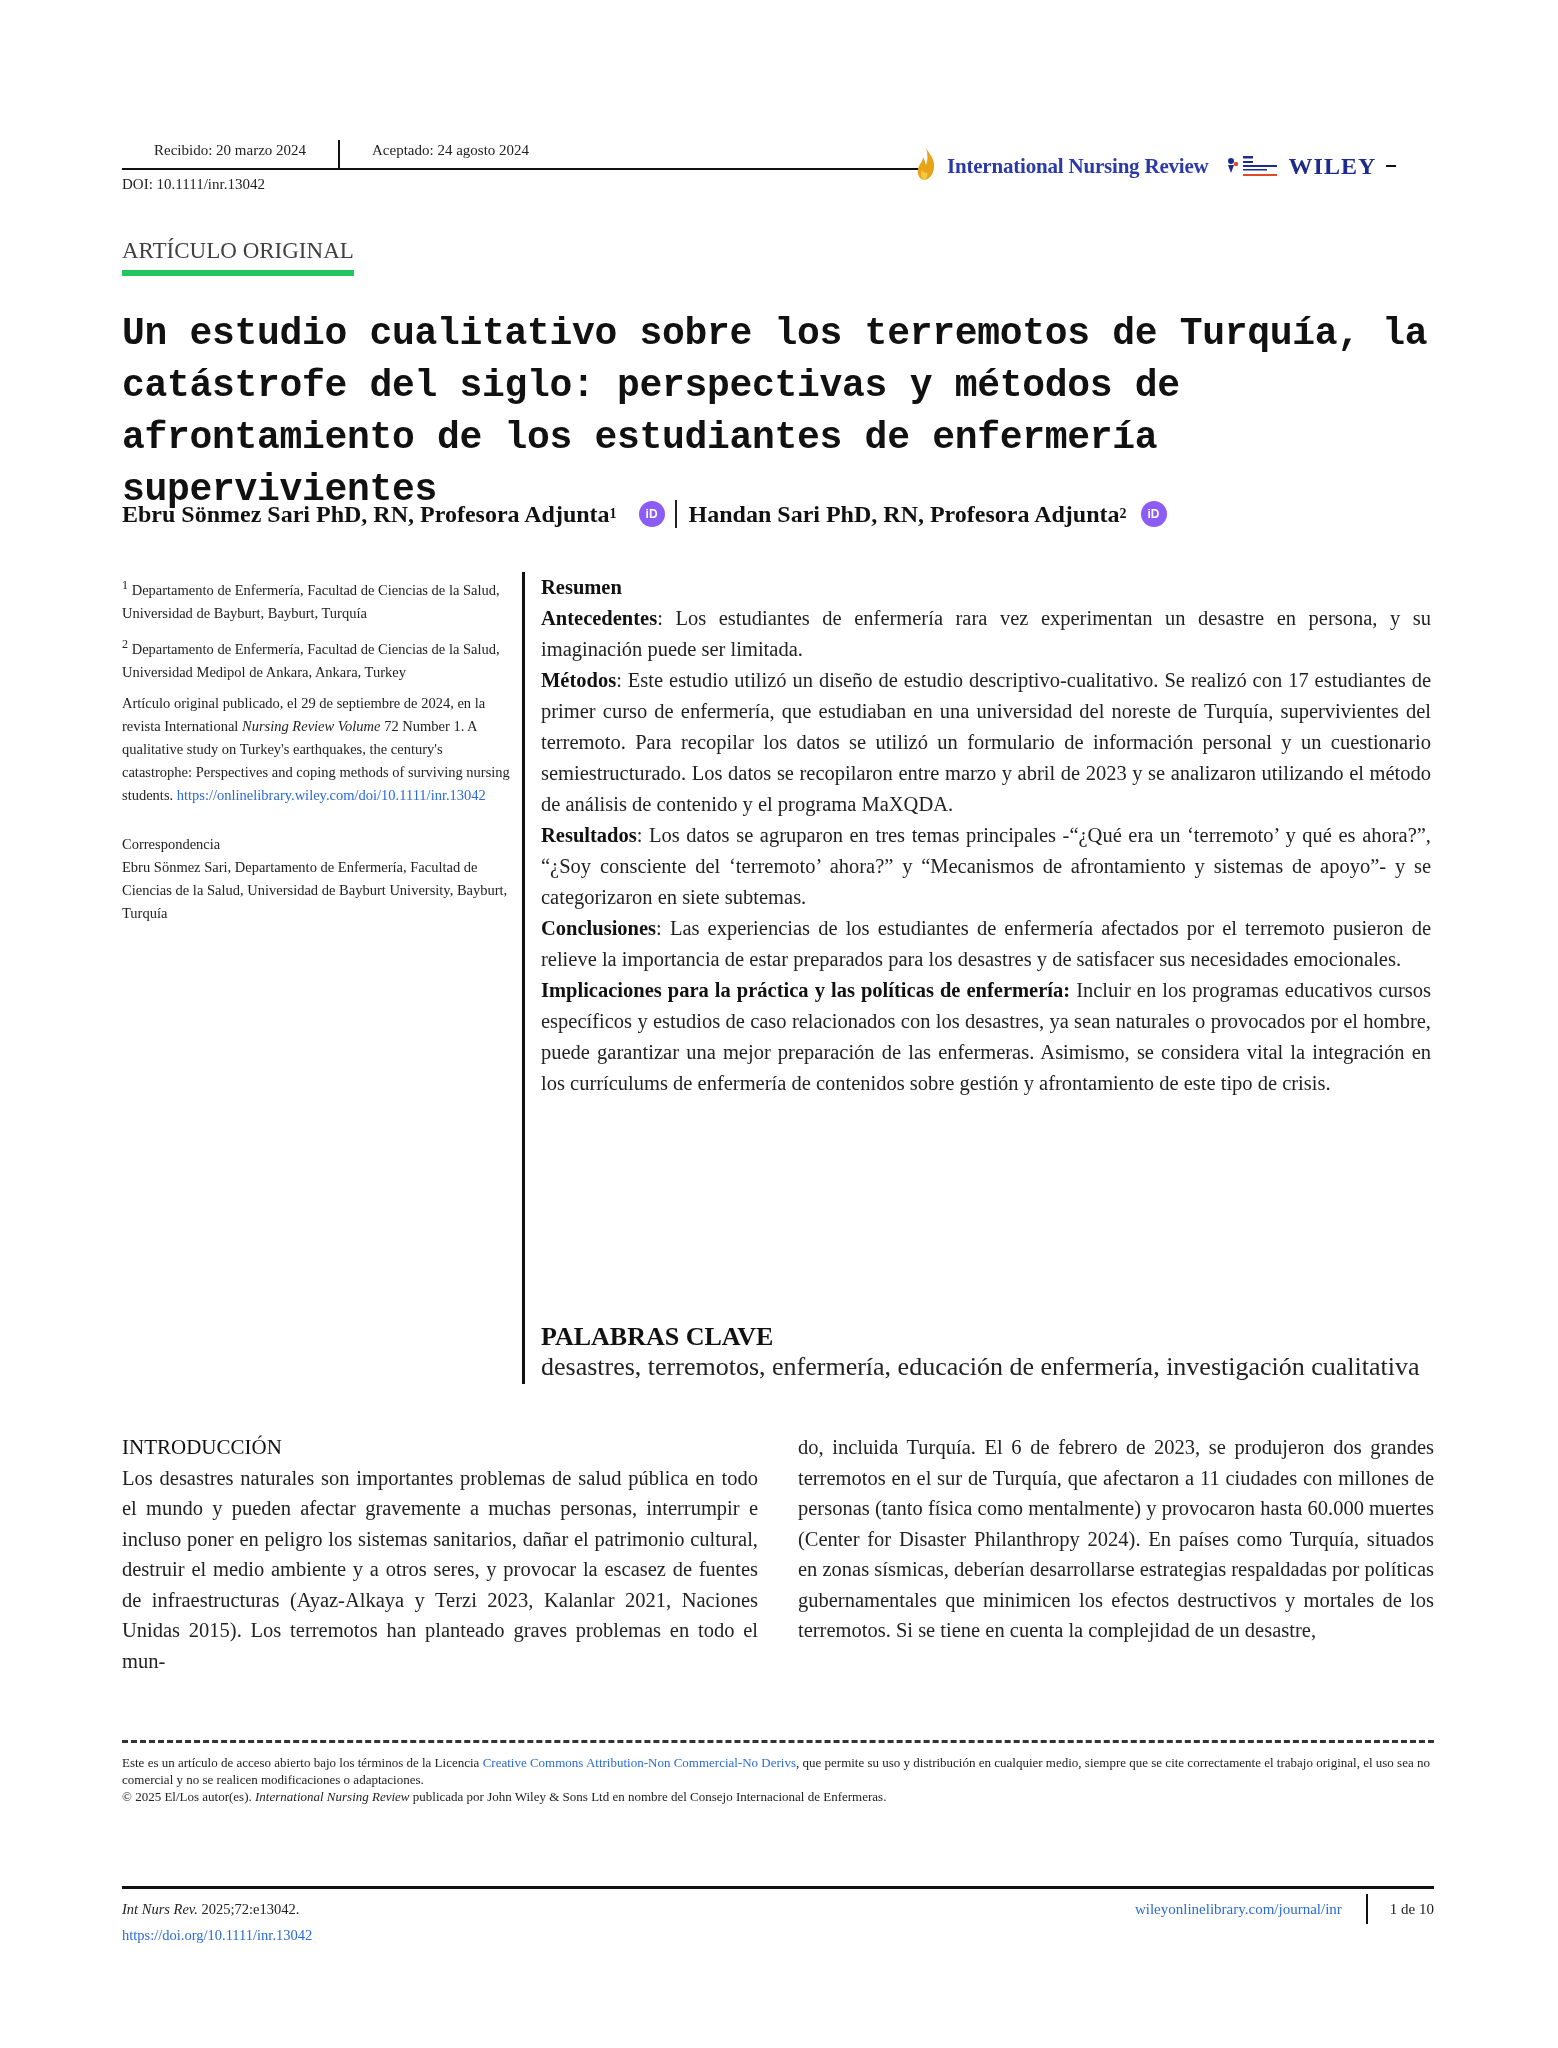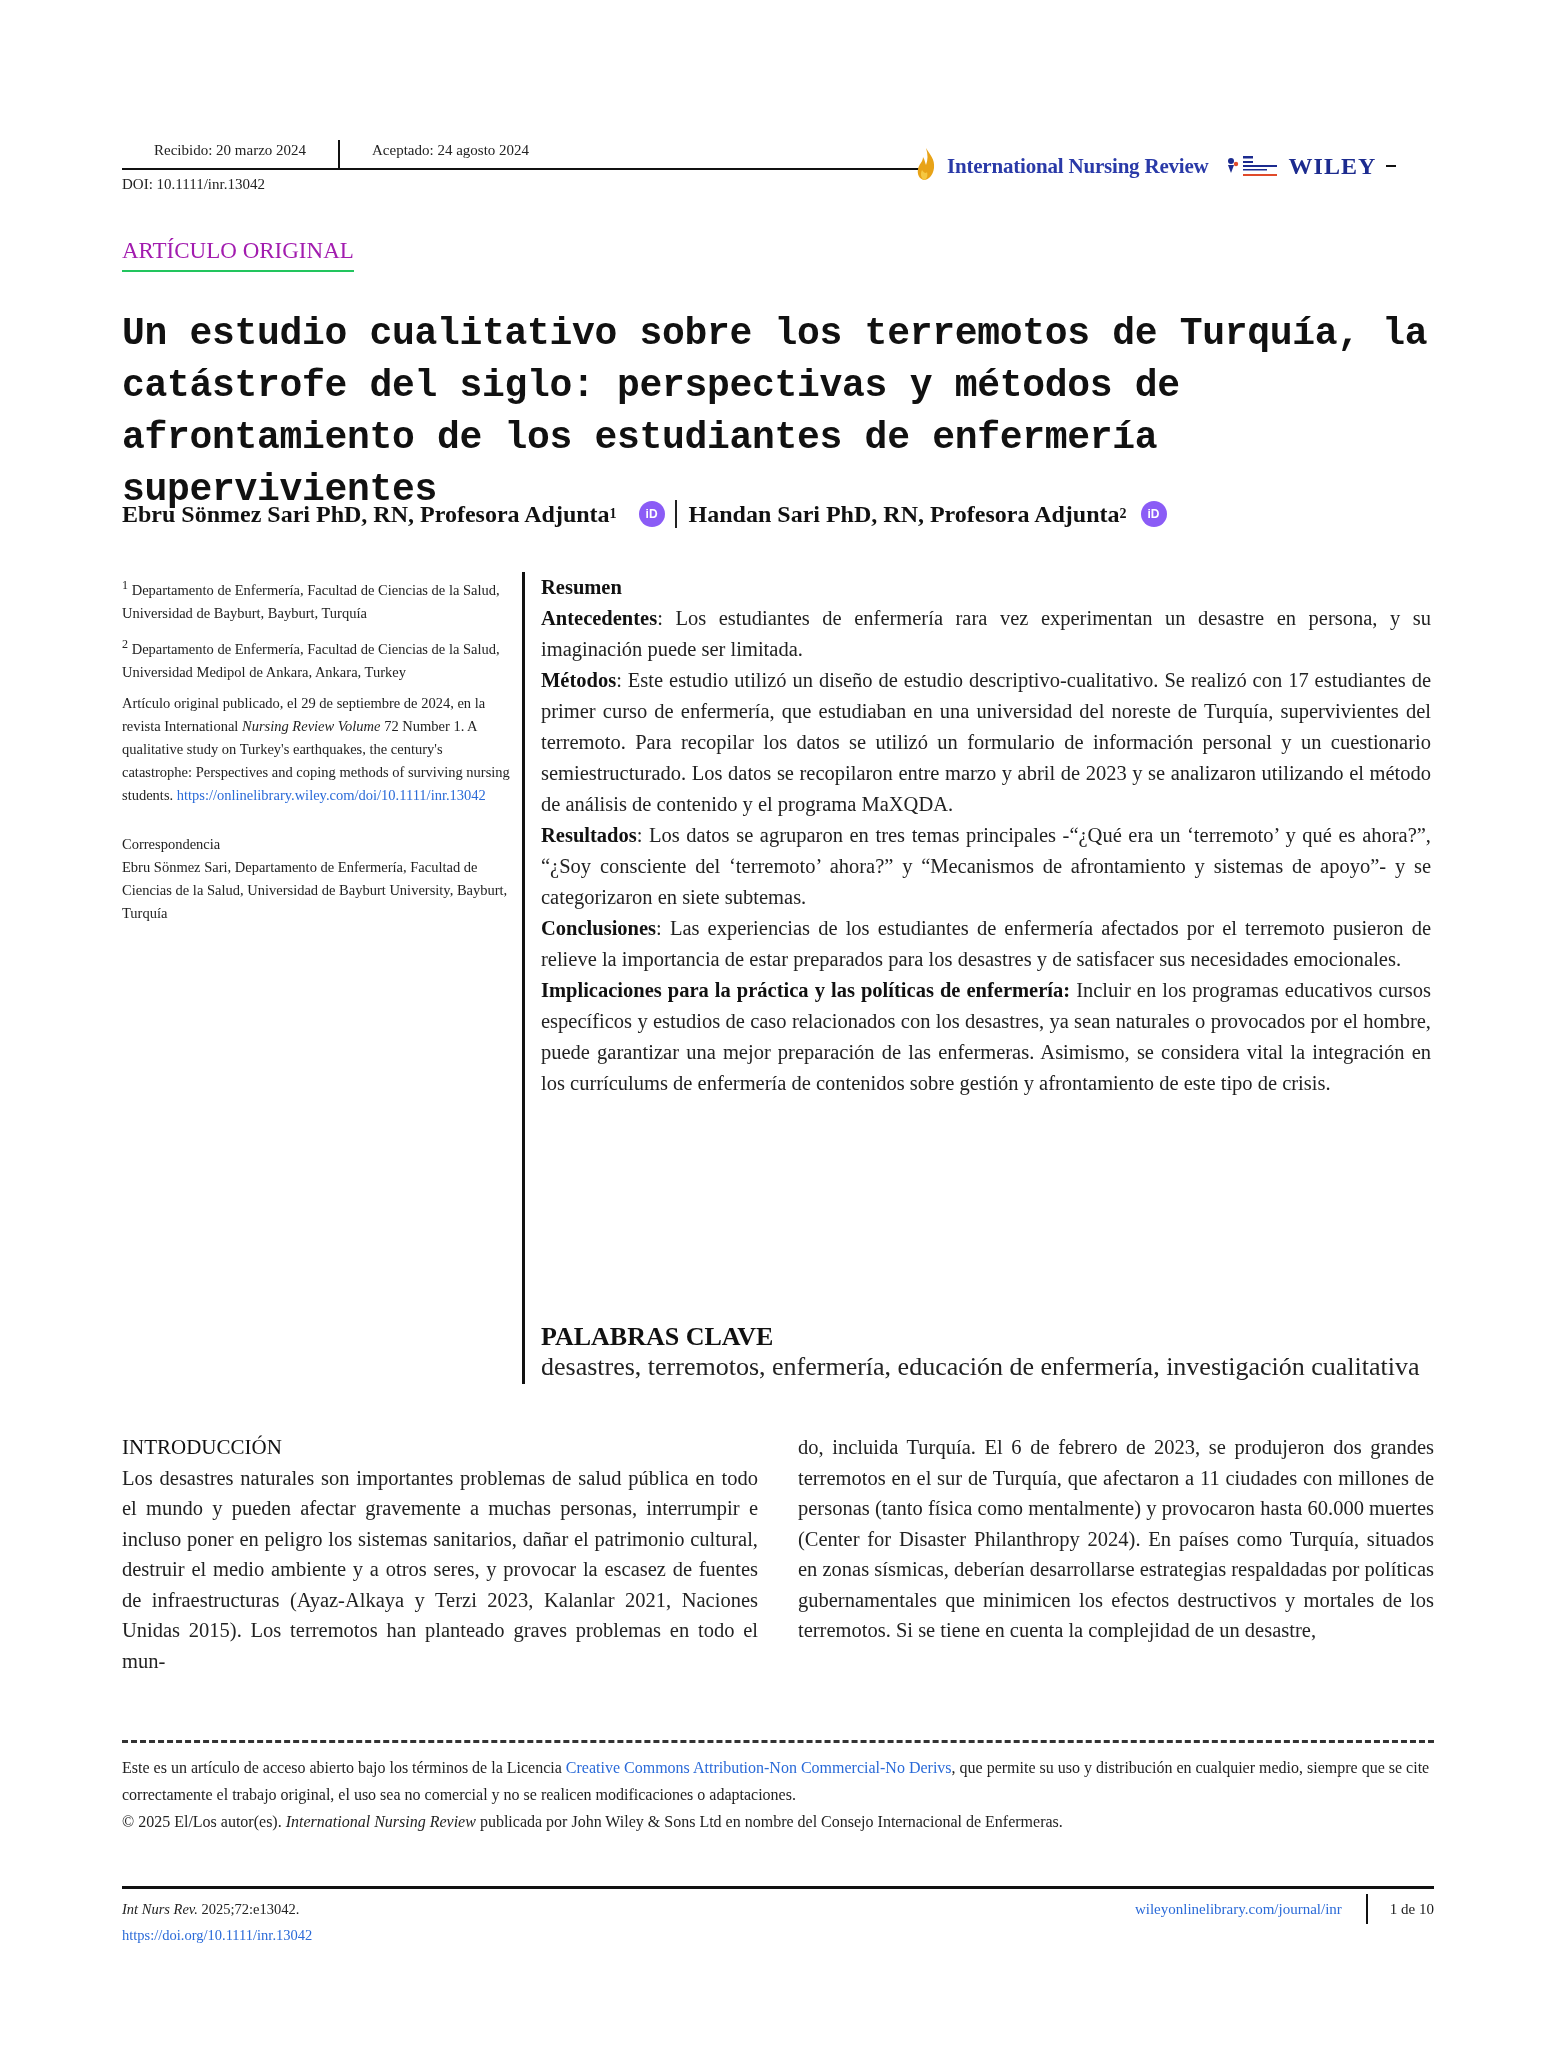--- a/index.html
+++ b/index.html
@@ -11,21 +11,21 @@
   .hdr-meta { font-size: 15px; color: #222; }
   .hdr-line { position: absolute; left: 122px; top: 168px; width: 800px; height: 2px; background: #111; }
   .hdr-vsep { position: absolute; left: 338px; top: 140px; width: 2px; height: 30px; background: #111; }
   .logo-area { position: absolute; left: 915px; top: 148px; height: 36px; display: flex; align-items: center; gap: 10px; }
   .flame { width: 22px; height: 34px; }
   .inr-name { font-family: "Liberation Serif", serif; font-weight: bold; font-size: 21px; color: #2a3aa8; letter-spacing: -0.2px; }
   .icn-mark { display: flex; align-items: center; gap: 3px; margin-left: 8px; }
   .wiley { font-family: "Liberation Serif", serif; font-weight: bold; font-size: 24px; color: #1c2b8f; letter-spacing: 1px; margin-left: 0; }
   .tail-dash { width: 10px; height: 2px; background: #111; }
 
-  .section-tag { left: 122px; top: 238px; font-size: 23px; color: #a21caf; padding-bottom: 6px; border-bottom: 2px solid #22c55e; }
+  .section-tag { left: 122px; top: 238px; font-size: 23px; color: #404040; padding-bottom: 6px; border-bottom: 6px solid #22c55e; }
 
   .title { left: 122px; top: 308px; width: 1330px; font-size: 38px; font-weight: bold; line-height: 52px; color: #111; letter-spacing: -0.3px; font-family: Liberation Mono, monospace; }
 
   .authors { left: 122px; top: 500px; font-size: 24px; font-weight: bold; color: #111; display: flex; align-items: center; white-space: nowrap; }
   .authors sup { font-size: 14px; vertical-align: super; }
   .orcid { display: inline-flex; width: 26px; height: 26px; border-radius: 50%; background: #8b5cf6; color: #fff; font-family: "Liberation Sans", sans-serif; font-size: 12px; font-weight: bold; align-items: center; justify-content: center; margin: 0 6px 0 22px; }
   .auth-sep { display: inline-block; width: 2px; height: 28px; background: #222; margin: 0 12px 0 4px; }
 
   
   .left-col { left: 122px; top: 574px; width: 390px; font-size: 14.5px; line-height: 23px; color: #222; }
@@ -43,21 +43,21 @@
   .keywords .kw-title { font-weight: bold; color: #111; }
 
   
   .col { font-size: 20.5px; line-height: 30.5px; color: #222; text-align: justify; }
   .col-left { left: 122px; top: 1432px; width: 636px; }
   .col-right { left: 798px; top: 1432px; width: 636px; }
   .sec-head { font-size: 21px; color: #111; }
 
   
   .dash-line { left: 122px; top: 1740px; width: 1312px; border-top: 3px dashed #333; }
-  .license { left: 122px; top: 1754px; width: 1320px; font-size: 16px; line-height: 27px; color: #222; }
+  .license { left: 122px; top: 1754px; width: 1320px; font-size: 13px; line-height: 17px; color: #222; }
   .license .link { color: #2a6ad8; }
 
   
   .foot-line { left: 122px; top: 1886px; width: 1312px; height: 3px; background: #111; }
   .foot-left { left: 122px; top: 1896px; font-size: 14.5px; line-height: 26px; color: #222; }
   .foot-left .link { color: #2a6ad8; }
   .foot-right { right: 124px; top: 1894px; font-size: 15px; display: flex; align-items: center; }
   .foot-right .link { color: #2a6ad8; }
   .foot-vsep { width: 2px; height: 30px; background: #111; margin: 0 22px 0 24px; }
 </style>

